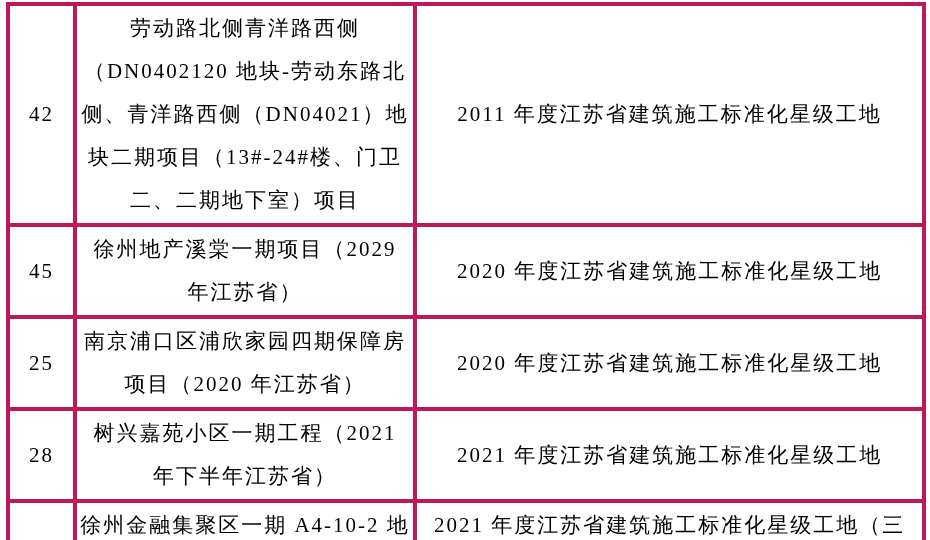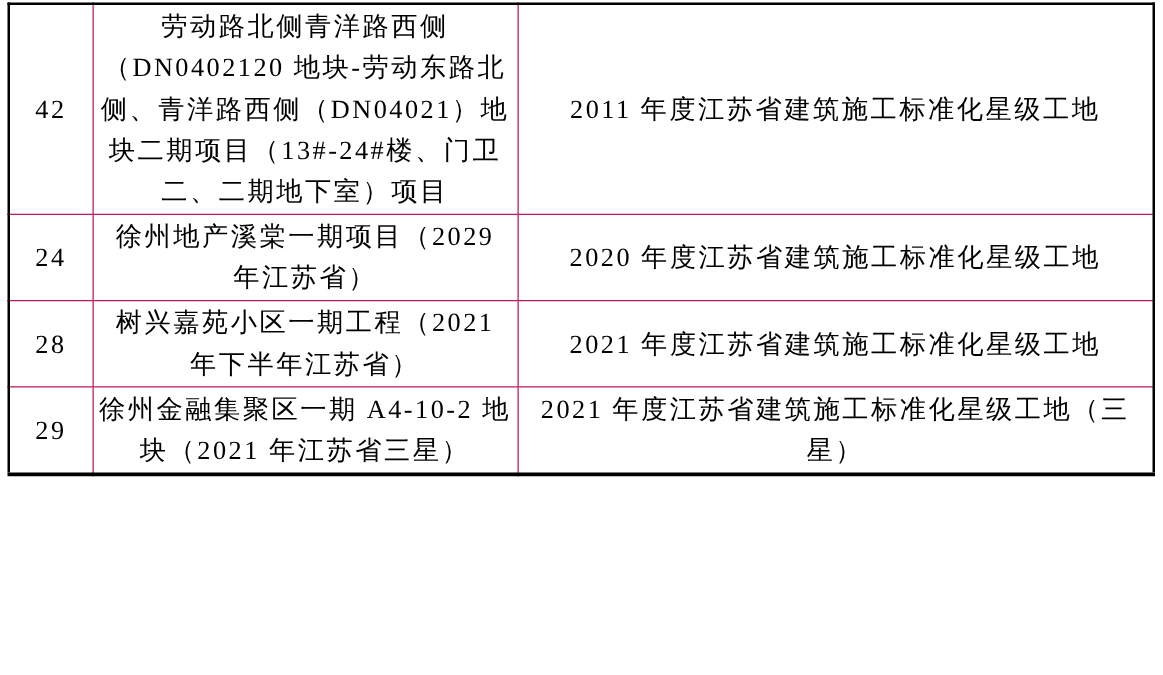--- a/index.html
+++ b/index.html
@@ -26,25 +26,25 @@
     width: 916px;
     background: #ffffff;
   }
   table.awards-table {
     border-top: 2px solid #000;
     border-left: 2px solid #000;
     border-right: 2px solid #000;
     border-bottom: 3px solid #000;
   }
   table.awards-table td {
-    border: 1px solid #be185d;
+    border: 4px solid #be185d;
     text-align: center;
     vertical-align: middle;
     font-size: 21px;
-    line-height: 33px;
+    line-height: 43px;
     letter-spacing: 2px;
     color: #000000;
     padding: 1px 3px;
     overflow: hidden;
     word-break: break-word;
   }
   col.col-no      { width: 67px;  }
   col.col-project { width: 340px; }
   col.col-award   { width: 509px; }
 
@@ -61,22 +61,27 @@
       <col class="col-project">
       <col class="col-award">
     </colgroup>
     <tbody>
       <tr class="awards-row tall">
         <td>42</td>
         <td>劳动路北侧青洋路西侧（DN0402120 地块-劳动东路北侧、青洋路西侧（DN04021）地块二期项目（13#-24#楼、门卫二、二期地下室）项目</td>
         <td>2011 年度江苏省建筑施工标准化星级工地</td>
       </tr>
       <tr class="awards-row">
-        <td>24</td>
+        <td>45</td>
         <td>徐州地产溪棠一期项目（2029 年江苏省）</td>
+        <td>2020 年度江苏省建筑施工标准化星级工地</td>
+      </tr>
+      <tr class="awards-row">
+        <td>25</td>
+        <td>南京浦口区浦欣家园四期保障房项目（2020 年江苏省）</td>
         <td>2020 年度江苏省建筑施工标准化星级工地</td>
       </tr>
       <tr class="awards-row">
         <td>28</td>
         <td>树兴嘉苑小区一期工程（2021 年下半年江苏省）</td>
         <td>2021 年度江苏省建筑施工标准化星级工地</td>
       </tr>
       <tr class="awards-row">
         <td>29</td>
         <td>徐州金融集聚区一期 A4-10-2 地块（2021 年江苏省三星）</td>

